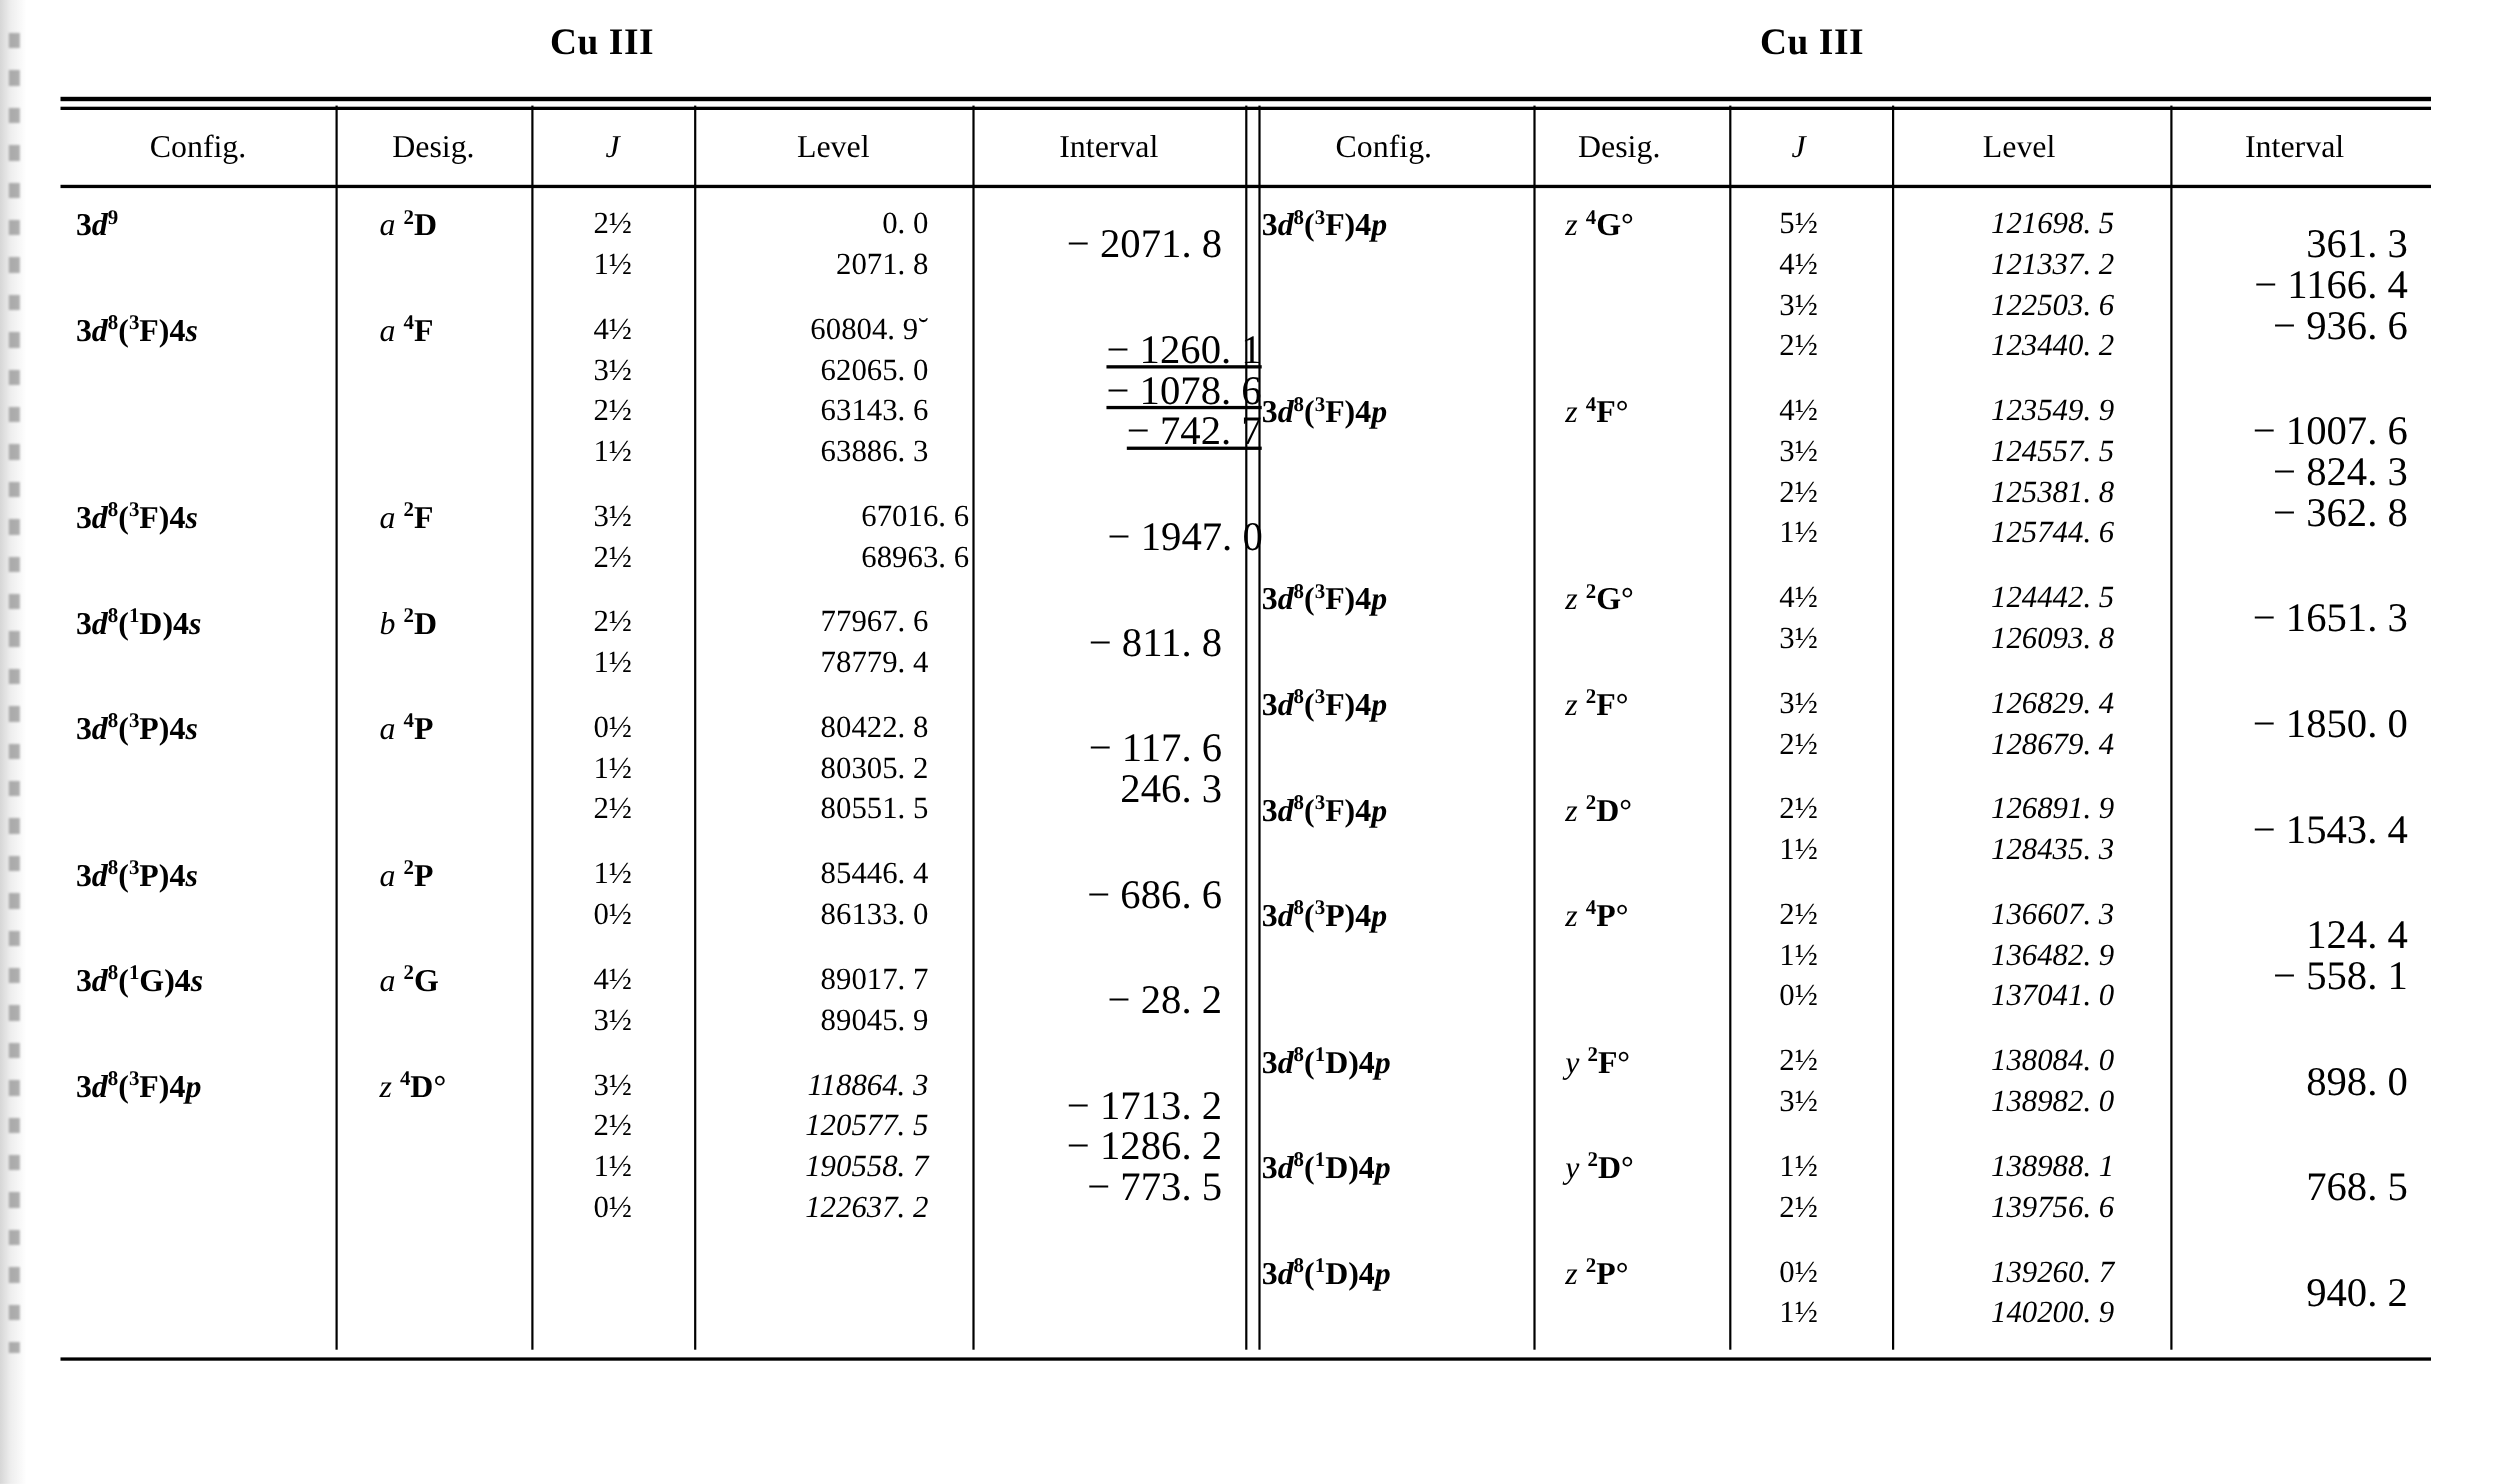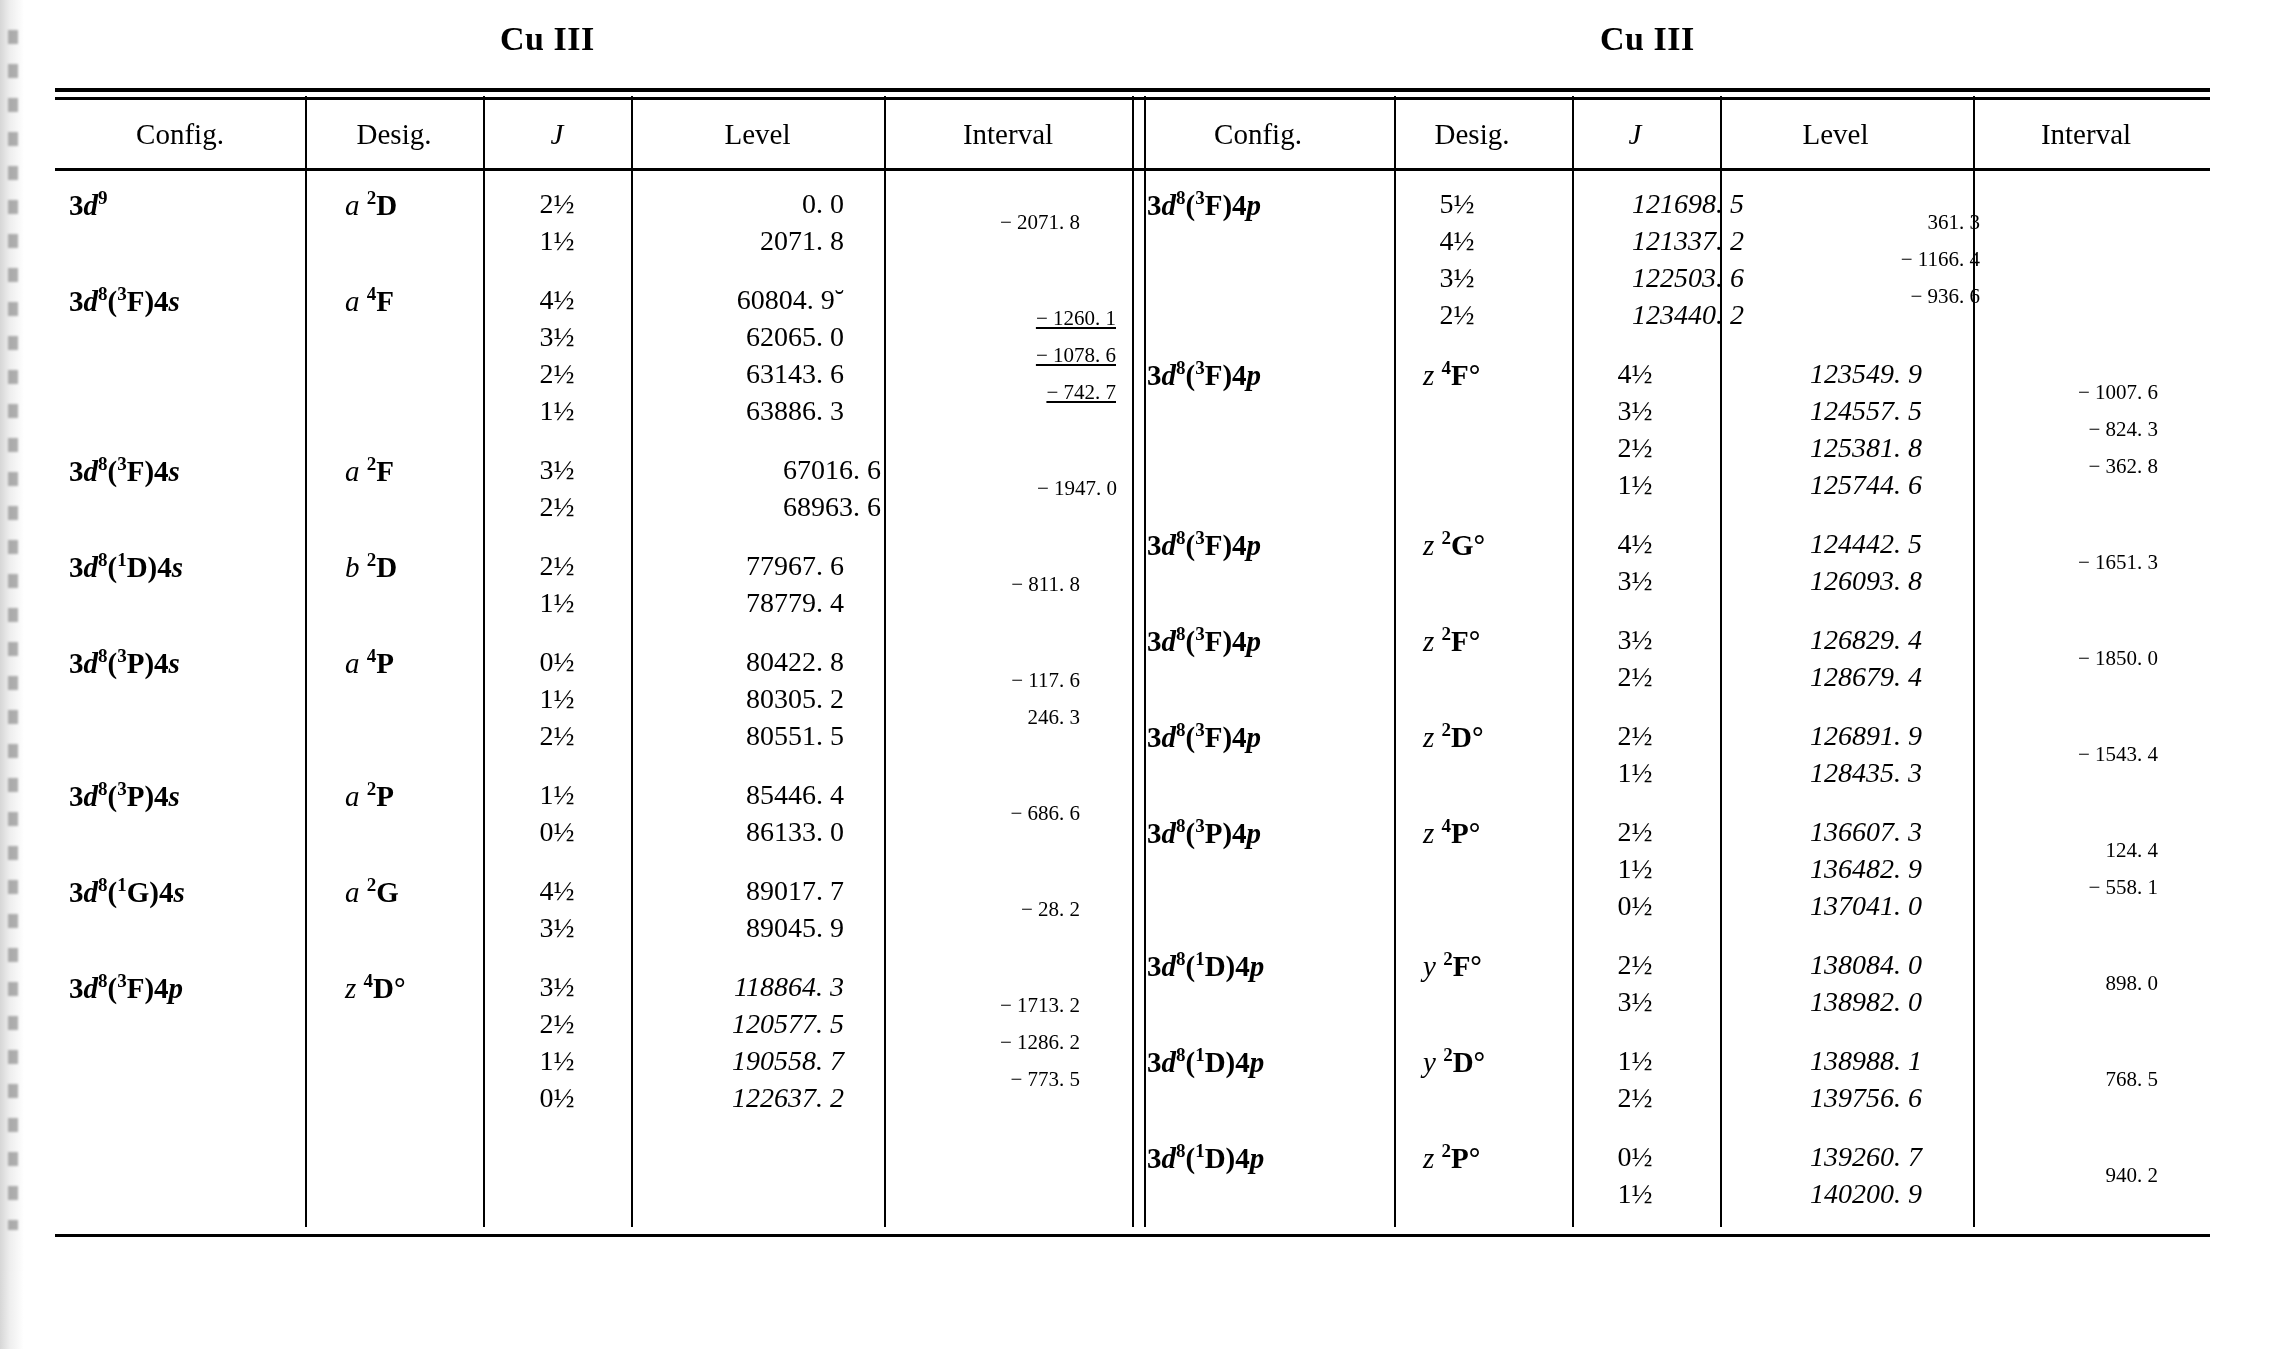--- a/index.html
+++ b/index.html
@@ -138,23 +138,23 @@
     font-size: 28px;
     text-align: center;
   }
   .lvl {
     font-size: 28px;
     text-align: right;
     padding-right: 40px;
     white-space: nowrap;
   }
   .ivl {
-    font-size: 21px;
+    font-size: 37px;
     text-align: right;
-    padding-right: 52px;
+    padding-right: 21px;
     white-space: nowrap;
   }
   .italic-num { font-style: italic; }
 
   .line { height: 37px; line-height: 37px; }
 
   sup.sm { font-size: 19px; vertical-align: super; line-height: 0; }
 
   
   .vlines { position: absolute; top: 0; left: 0; width: 2155px; height: 100%; pointer-events: none; }
@@ -356,20 +356,21 @@
                 <div class="line">− 1713. 2</div>
                 <div class="line">− 1286. 2</div>
                 <div class="line">− 773. 5</div>
               </div>
             </div>
           </div>
           <div class="gap-mid"></div>
           <div style="width: 1077px;">
             <div class="body-row" style="height: 170px;">
               <div class="cell cfg" style="width: 250px;"><span class="line">3<i>d</i><sup class="sm">8</sup>(<sup class="sm">3</sup>F)4<i>p</i></span></div>
+              <div class="cell dsg" style="width: 178px;"><span class="line"><i>z</i> <span class="term"><sup class="sm">4</sup>G°</span></span></div>
               <div class="cell jcol" style="width: 148px;">
                 <div class="line">5½</div>
                 <div class="line">4½</div>
                 <div class="line">3½</div>
                 <div class="line">2½</div>
               </div>
               <div class="cell lvl italic-num" style="width: 253px;">
                 <div class="line">121698. 5</div>
                 <div class="line">121337. 2</div>
                 <div class="line">122503. 6</div>

